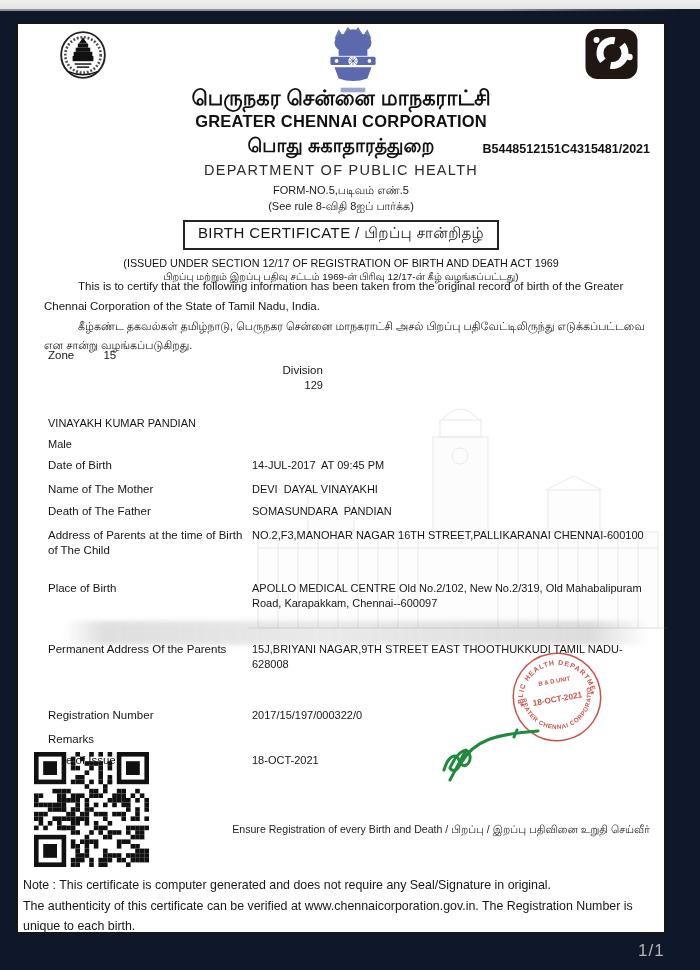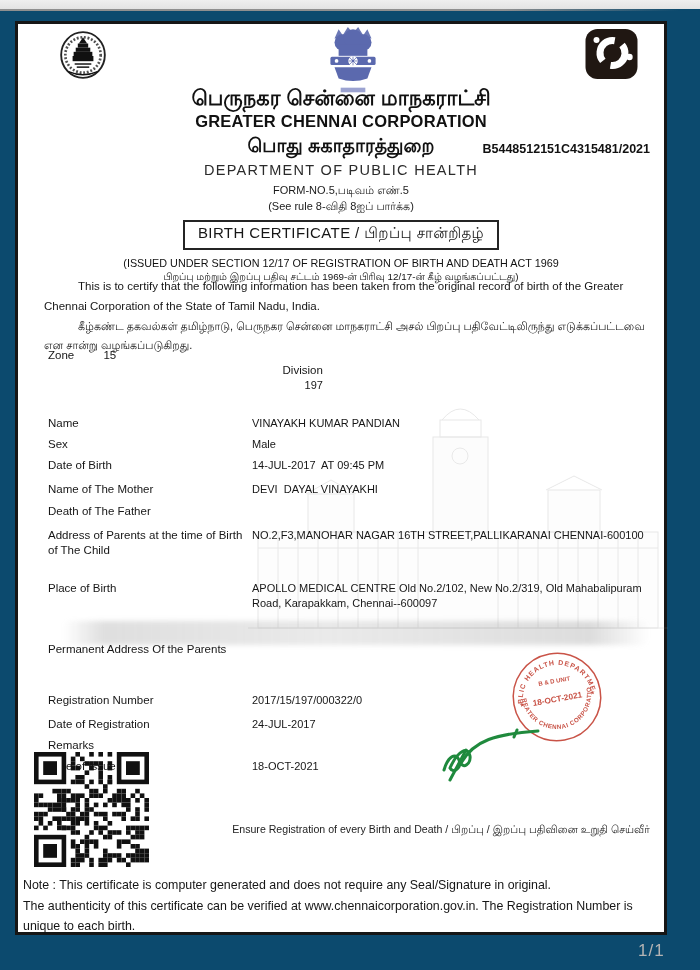--- a/index.html
+++ b/index.html
@@ -1,17 +1,17 @@
 <!DOCTYPE html>
 <html><head>
 <meta charset="utf-8">
 <style>
   html,body{margin:0;padding:0;}
   body{background:#fafafa;font-family:"Liberation Sans",sans-serif;-webkit-font-smoothing:antialiased;}
-  .page{position:relative;width:700px;height:970px;background:#0c4a6e;overflow:hidden;}
+  .page{position:relative;width:700px;height:970px;background:#0f172a;overflow:hidden;}
   .top-strip{position:absolute;left:0;top:0;width:100%;height:9px;
     background:linear-gradient(180deg,#efefef,#e3e3e3);}
   .top-strip::after{content:"";position:absolute;left:0;bottom:-2px;height:2px;width:100%;
     background:linear-gradient(90deg,#8f8f8f,#8f8f8f 72%,rgba(143,143,143,0) 97%);}
   .doc{position:absolute;left:15px;top:21px;width:652px;height:914px;background:#fff;
     border:3px solid #161616;box-sizing:border-box;}
 
   
   .hdr{position:absolute;left:0;top:62px;width:100%;text-align:center;color:#111;}
   .t-ta1{font-size:21px;font-weight:bold;line-height:24px;}
@@ -148,60 +148,56 @@
     <div class="smudge"></div>
 
     <div class="fields">
       <div class="frow mb8">
         <div class="lbl">
           <span>Zone</span>
           <span class="inlv" style="margin-left:26px">15</span>
         </div>
         <div class="val">
           <span style="font-size:11.5px">Division</span>
-          <span class="inlv" style="margin-left:22px">197</span>
+          <span class="inlv" style="margin-left:22px">129</span>
         </div>
       </div>
       <div class="frow mb6">
-        <div class="lbl">Name</div>
         <div class="val">VINAYAKH KUMAR PANDIAN</div>
       </div>
       <div class="frow mb6">
-        <div class="lbl">Sex</div>
         <div class="val">Male</div>
       </div>
       <div class="frow mb9">
         <div class="lbl">Date of Birth</div>
         <div class="val">14-JUL-2017  AT 09:45 PM</div>
       </div>
       <div class="frow mb7">
         <div class="lbl">Name of The Mother</div>
         <div class="val">DEVI  DAYAL VINAYAKHI</div>
       </div>
       <div class="frow mb9">
         <div class="lbl">Death of The Father</div>
+        <div class="val">SOMASUNDARA  PANDIAN</div>
       </div>
       <div class="frow mb23">
         <div class="lbl">Address of Parents at the time of Birth of The Child</div>
         <div class="val">NO.2,F3,MANOHAR NAGAR 16TH STREET,PALLIKARANAI CHENNAI-600100</div>
       </div>
       <div class="frow mb31">
         <div class="lbl">Place of Birth</div>
         <div class="val">APOLLO MEDICAL CENTRE Old No.2/102, New No.2/319, Old Mahabalipuram Road, Karapakkam, Chennai--600097</div>
       </div>
       <div class="frow mb36">
         <div class="lbl">Permanent Address Of the Parents</div>
+        <div class="val">15J,BRIYANI NAGAR,9TH STREET EAST THOOTHUKKUDI TAMIL NADU-628008</div>
       </div>
       <div class="frow mb9">
         <div class="lbl">Registration Number</div>
         <div class="val">2017/15/197/000322/0</div>
-      </div>
-      <div class="frow mb6">
-        <div class="lbl">Date of Registration</div>
-        <div class="val">24-JUL-2017</div>
       </div>
       <div class="frow mb6">
         <div class="lbl">Remarks</div>
         <div class="val"></div>
       </div>
       <div class="frow">
         <div class="lbl">Date of Issue</div>
         <div class="val">18-OCT-2021</div>
       </div>
     </div>

